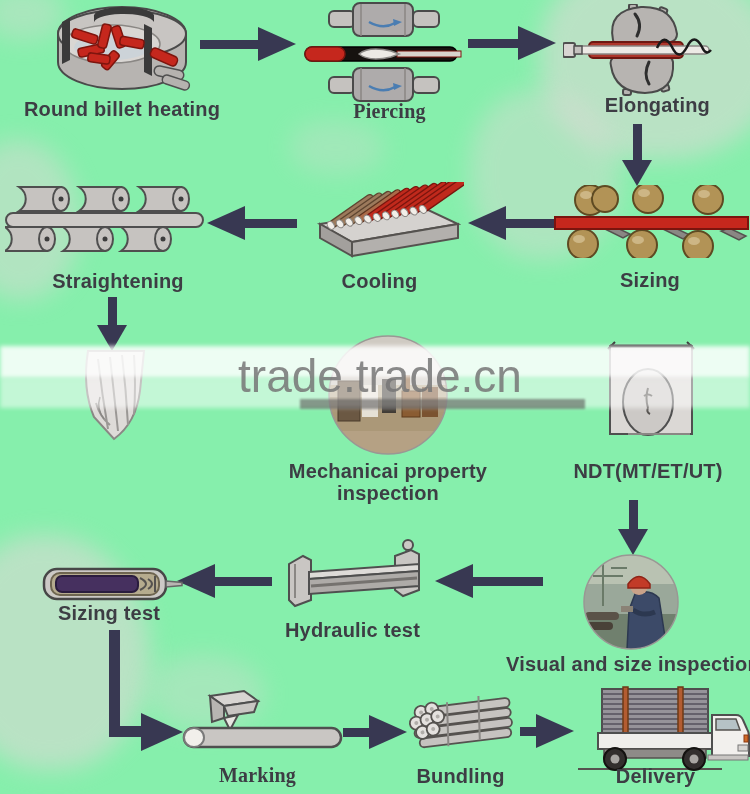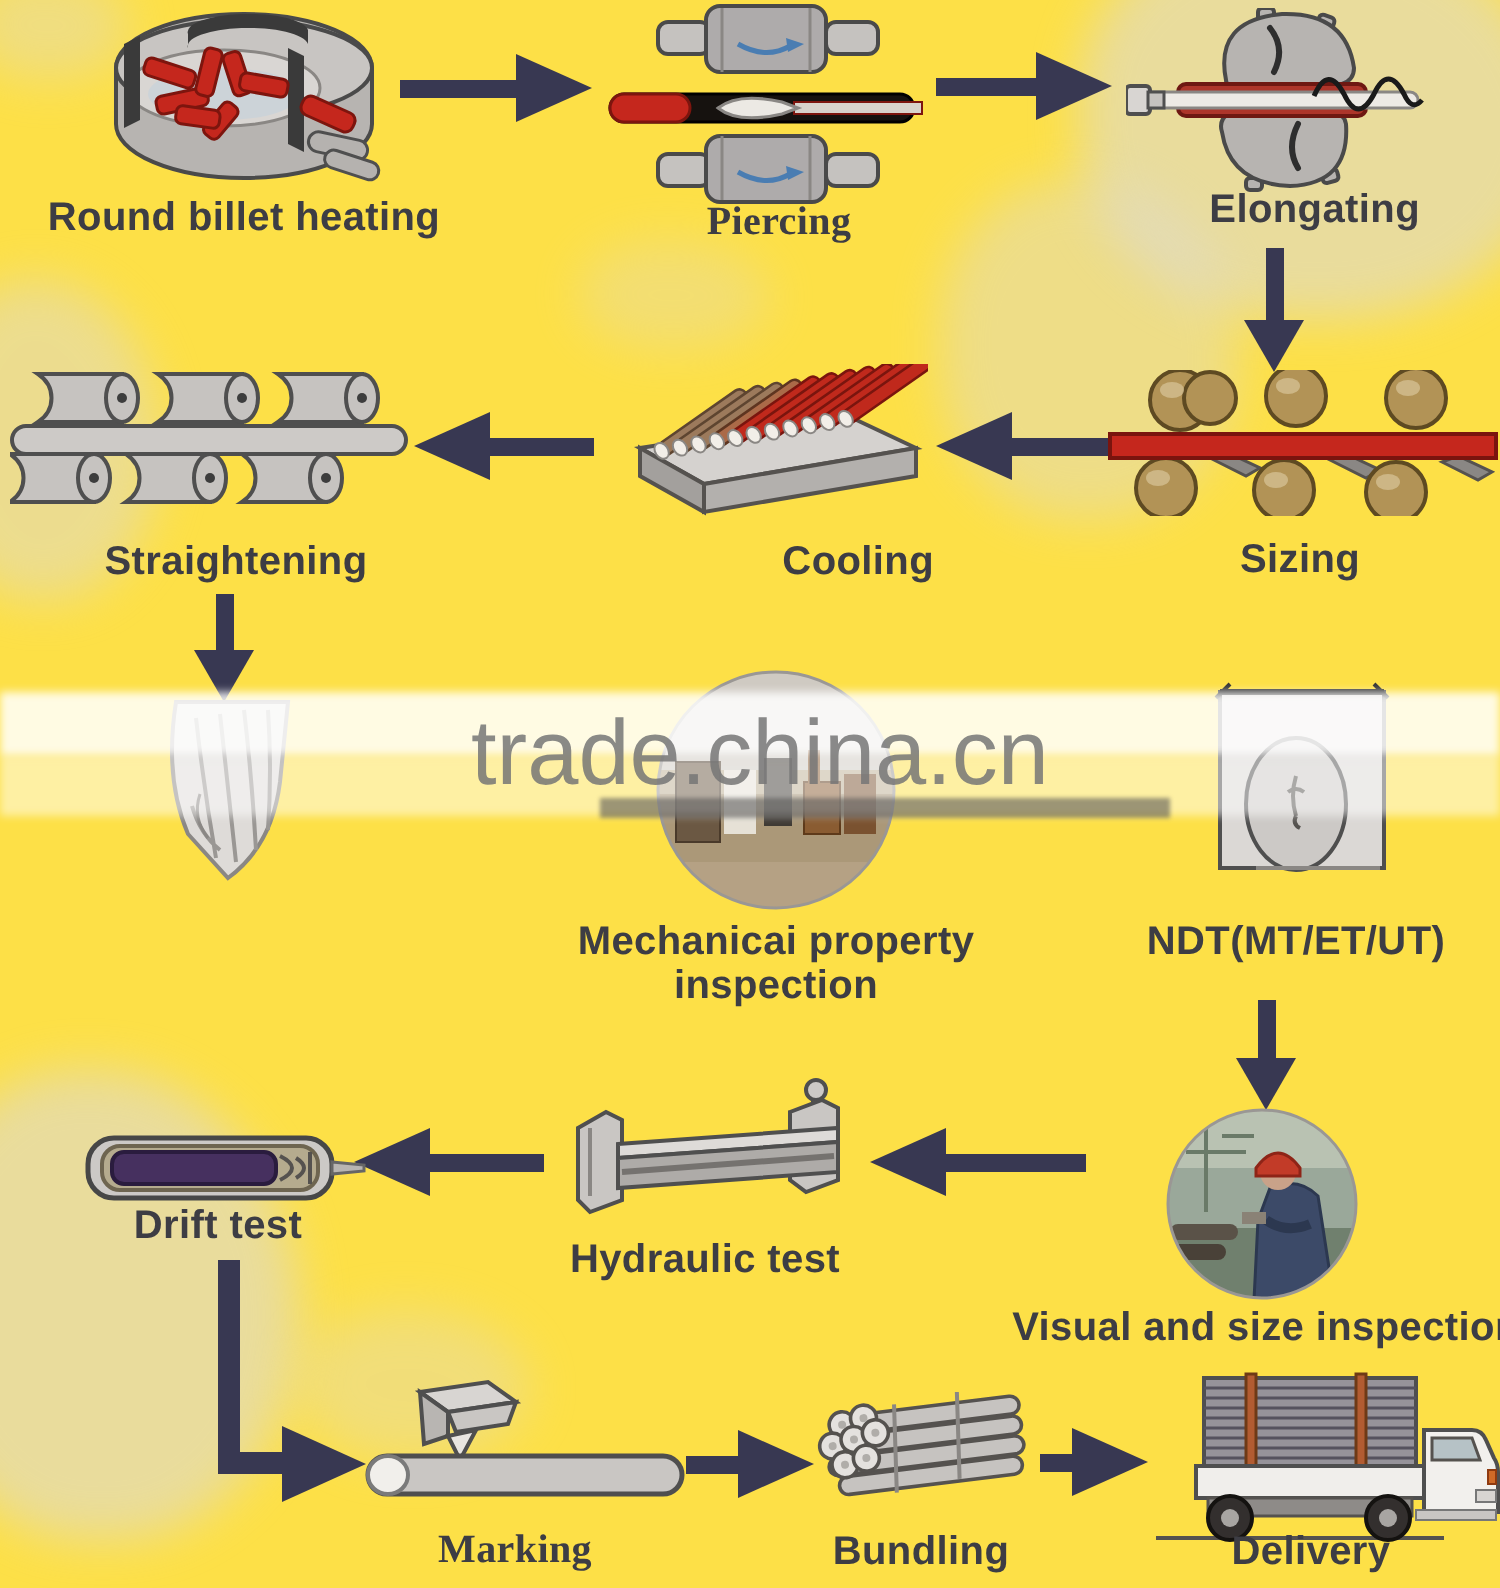--- a/index.html
+++ b/index.html
@@ -1,18 +1,18 @@
 <!DOCTYPE html>
 <html><head>
 <meta charset="utf-8">
 <style>
   html,body{margin:0;padding:0;background:#e9e8e5;}
   #canvas{
     position:relative;width:750px;height:794px;overflow:hidden;
-    background:#fde047;
+    background:#86efac;
     font-family:"Liberation Sans", sans-serif;
   }
   .blob{position:absolute;background:#dcdad5;border-radius:45% 55% 50% 48%;
         filter:blur(12px);z-index:0;}
   .node{position:absolute;z-index:1;}
   .label{
     position:absolute;z-index:1;text-align:center;
     font-weight:700;font-size:20px;line-height:1.05;color:#3d3d44;
     letter-spacing:0.2px;
   }
@@ -219,21 +219,21 @@
             <rect x="0" y="-3.5" width="52" height="7" rx="3.5" fill="#c0291c" stroke="#7a150e" stroke-width="1.3"></rect>
             <ellipse cx="1" cy="0" rx="3.2" ry="4.3" fill="#f2eee8" stroke="#8a8784" stroke-width="1"></ellipse>
           </g>
         <g transform="translate(108,28) rotate(-35)">
             <rect x="0" y="-3.5" width="52" height="7" rx="3.5" fill="#c0291c" stroke="#7a150e" stroke-width="1.3"></rect>
             <ellipse cx="1" cy="0" rx="3.2" ry="4.3" fill="#f2eee8" stroke="#8a8784" stroke-width="1"></ellipse>
           </g>
       </g>
     </svg>
   </div>
-  <div class="label" style="left:342px;top:271px;width:125px;text-align:right;">Cooling</div>
+  <div class="label" style="left:317px;top:271px;width:125px;">Cooling</div>
 
   <div class="arr" style="left:468px;top:206px;">
     <i class="hl"></i>
       <i class="sh" style="width:52px"></i>
   </div>
 
   <div class="node" style="left:553px;top:185px;">
     <svg width="197" height="73" viewBox="0 0 197 73">
       <g fill="#8a8784" stroke="#55524f" stroke-width="1.5">
         <polygon points="52,44 70,53 77,49 60,41"></polygon>
@@ -310,21 +310,21 @@
       <ellipse cx="50" cy="64" rx="25" ry="33" fill="#ccc9c6" stroke="#4f4f4f" stroke-width="2"></ellipse>
       <path d="M50,50 q-3,10 0,20 M46,58 q4,-3 8,0 M50,70 q-2,4 2,6" stroke="#55524f" stroke-width="2" fill="none"></path>
       <path d="M30,96 L92,96" stroke="#8a8784" stroke-width="2"></path>
     </svg>
   </div>
   <div class="label" style="left:563px;top:461px;width:170px;">NDT(MT/ET/UT)</div>
 
   <div class="wmband" style="top:346px;height:32px;background:rgba(255,255,255,0.85);"></div>
   <div class="wmband" style="top:378px;height:30px;background:rgba(255,255,255,0.5);"></div>
   <div class="wmdark" style="left:300px;top:399px;width:285px;height:10px;background:rgba(90,88,86,0.6);"></div>
-  <div class="wmtext">trade.china.cn</div>
+  <div class="wmtext">trade.trade.cn</div>
 
   <div class="arr v" style="left:618px;top:500px;">
     <i class="sv" style="height:29px"></i>
       <i class="hd"></i>
   </div>
 
   <div class="node" style="left:583px;top:554px;">
     <svg width="96" height="96" viewBox="0 0 96 96">
       <defs>
           <clipPath id="vc">
@@ -375,21 +375,21 @@
 
   <div class="node" style="left:42px;top:563px;">
     <svg width="142" height="42" viewBox="0 0 142 42">
       <rect x="2" y="6" width="122" height="30" rx="13" fill="#ccc9c6" stroke="#474747" stroke-width="2.5"></rect>
       <rect x="9" y="10" width="108" height="22" rx="9" fill="#b5ab8e" stroke="#6e6550" stroke-width="2"></rect>
       <rect x="14" y="13" width="82" height="16" rx="6" fill="#46305f" stroke="#2a1c3e" stroke-width="2"></rect>
       <path d="M98,15 q12,6 0,12 M106,16 q8,5 0,10 M113,13 v16" stroke="#55524f" stroke-width="2" fill="none"></path>
       <polygon points="124,18 140,19.5 140,22.5 124,24" fill="#b8b5b2" stroke="#666" stroke-width="1.5"></polygon>
     </svg>
   </div>
-  <div class="label" style="left:44px;top:603px;width:130px;">Drift test</div>
+  <div class="label" style="left:44px;top:603px;width:130px;">Sizing test</div>
 
   <div class="bar" style="left:109px;top:630px;width:11px;height:107px;"></div>
   <div class="bar" style="left:109px;top:726px;width:34px;height:11px;"></div>
   <div style="position:absolute;left:141px;top:713px;width:0;height:0;border-left:42px solid #383852;border-top:19px solid transparent;border-bottom:19px solid transparent;z-index:1;"></div>
 
   <div class="node" style="left:180px;top:688px;">
     <svg width="165" height="62" viewBox="0 0 165 62">
       <polygon points="30,8 64,3 78,13 44,18" fill="#d8d5d2" stroke="#4f4f4f" stroke-width="2"></polygon>
       <polygon points="30,8 44,18 44,30 32,34" fill="#b8b5b2" stroke="#4f4f4f" stroke-width="2"></polygon>
       <polygon points="44,18 78,13 74,24 48,28" fill="#c9c6c3" stroke="#4f4f4f" stroke-width="2"></polygon>

